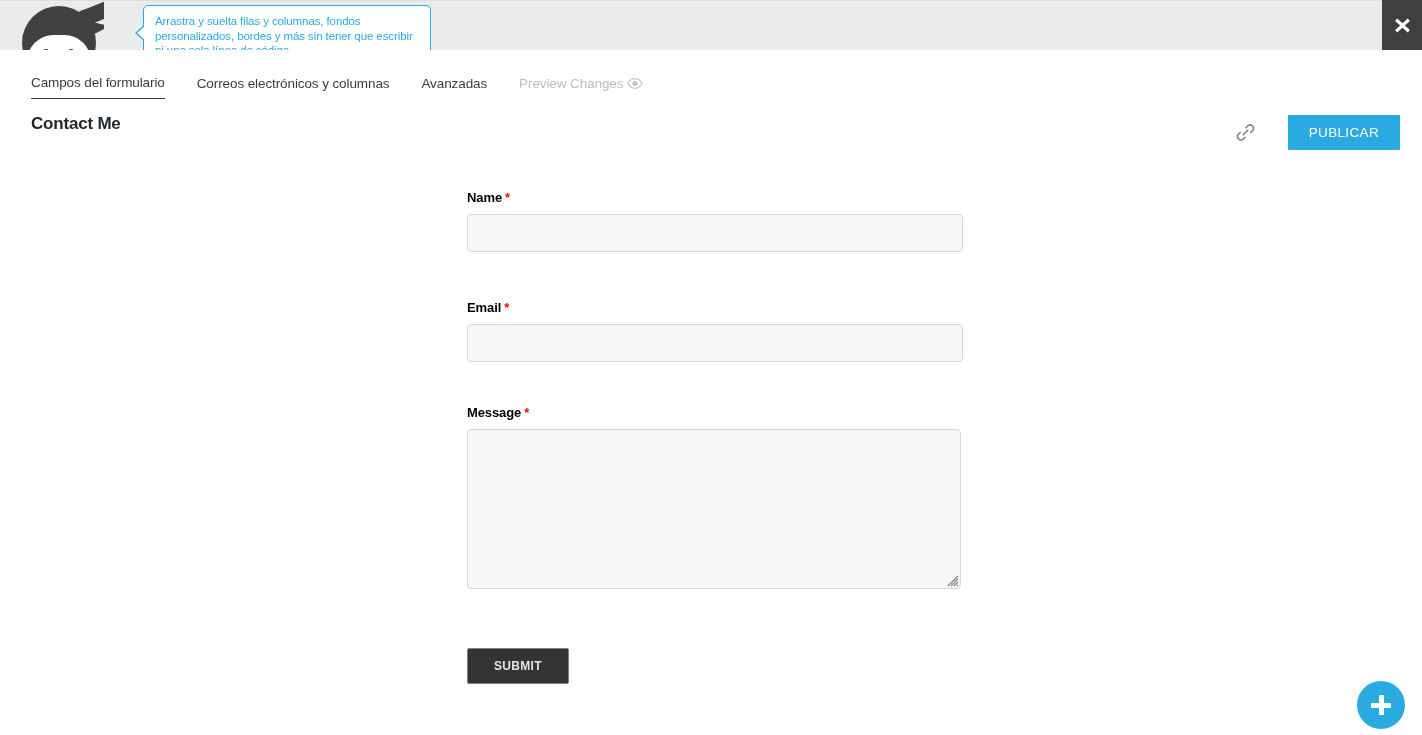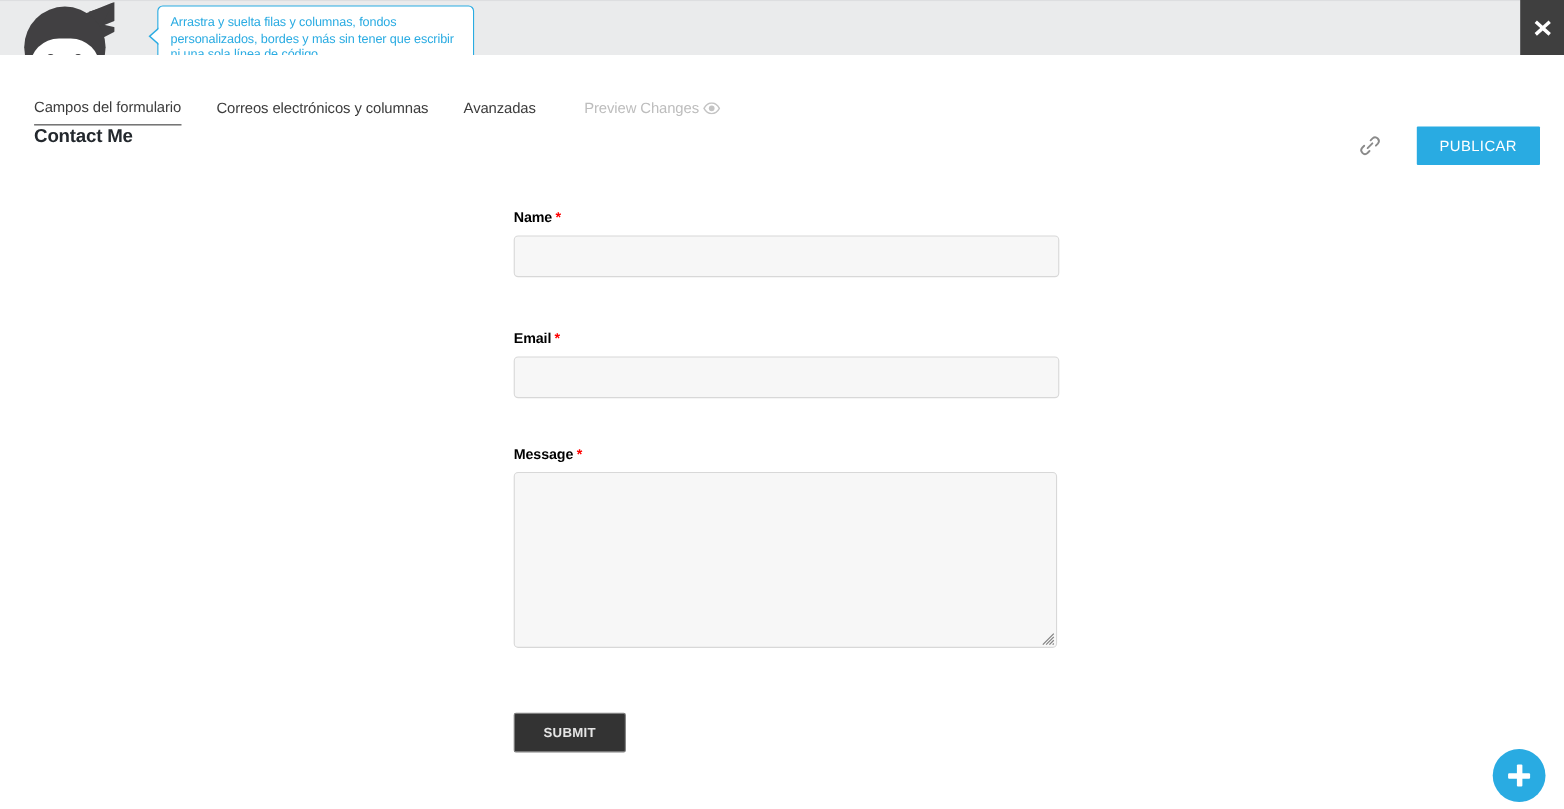--- a/index.html
+++ b/index.html
@@ -132,21 +132,21 @@
 
   
   .tabbar {
     position: absolute;
     left: 0; top: 50px;
     width: 1422px; height: 56px;
     background: #ffffff;
   }
   .tabs {
     position: absolute;
-    left: 31px; top: 40px;
+    left: 31px; top: 25px;
     display: flex;
     align-items: center;
   }
   .tab {
     font-size: 13.5px;
     color: #3c3c3c;
     padding-bottom: 8px;
     margin-right: 32px;
     cursor: pointer;
     white-space: nowrap;
@@ -154,21 +154,20 @@
   }
   .tab.active {
     border-bottom: 1px solid #3c3c3c;
   }
   .tab.disabled {
     color: #bdbdbd;
     cursor: default;
     display: flex;
     align-items: center;
     gap: 4px;
-    margin-left: 12px;
   }
   .eye-icon { display: inline-block; line-height: 0; }
 
   
   .tab-actions {
     position: absolute;
     right: 22px; top: 65px;
     display: flex;
     align-items: center;
     gap: 12px;

